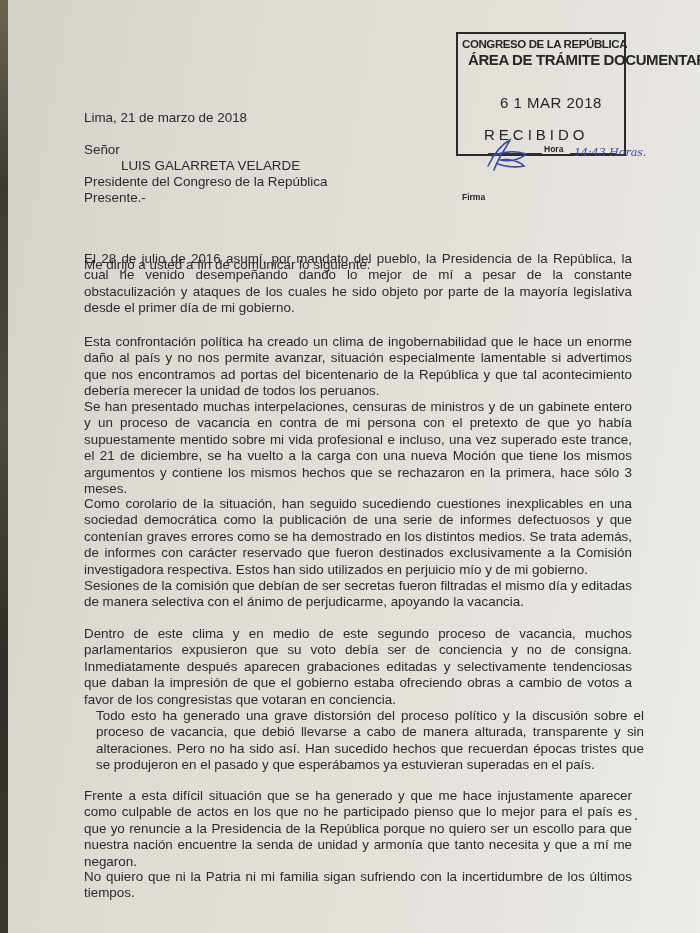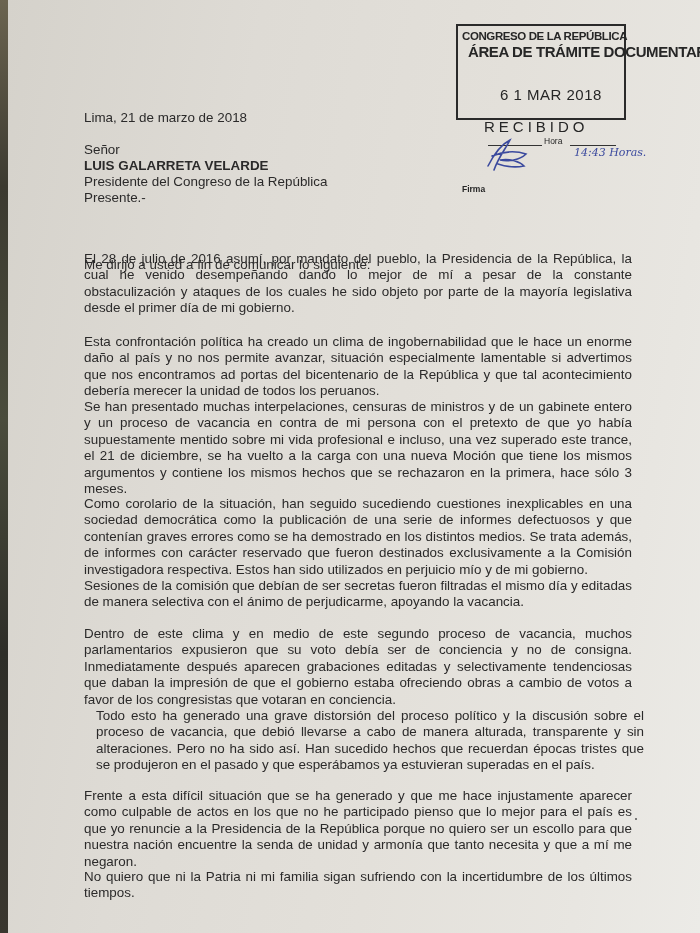--- a/index.html
+++ b/index.html
@@ -14,32 +14,32 @@
     }
     .paper {
       position: absolute; left: 8px; top: 0; width: 692px; height: 933px;
       background: linear-gradient(100deg, #d5d2cb 0%, #dedbd5 30%, #e3e0da 60%, #e8e6e1 85%, #ecebe7 100%);
     }
     .text {
       position: absolute; left: 84px; width: 548px;
       color: #2b2a2a; font-size: 13.4px; line-height: 16.4px;
     }
     .justify { text-align: justify; text-align-last: left; }
-    .bold { font-weight: bold; }
+    .bold { font-weight: normal; margin-left: 37px; }
     .stamp {
-      position: absolute; left: 456px; top: 24px; width: 170px; height: 96px;
+      position: absolute; left: 456px; top: 32px; width: 170px; height: 124px;
       border: 2px solid #2a2a2a; box-sizing: border-box;
       color: #262626;
     }
     .stamp .l1 { position: absolute; left: 4px; top: 4px; font-size: 11.5px; font-weight: bold; letter-spacing: -0.4px; white-space: nowrap; }
     .stamp .l2 { position: absolute; left: 10px; top: 17px; font-size: 15px; font-weight: bold; letter-spacing: -0.4px; white-space: nowrap; }
     .stamp .date { position: absolute; left: 42px; top: 60px; font-size: 15px; letter-spacing: 0.5px; white-space: nowrap; }
     .stamp .recibido { position: absolute; left: 26px; top: 92px; font-size: 15px; letter-spacing: 4px; white-space: nowrap; }
     .stamp .firma { position: absolute; left: 4px; top: 110px; font-size: 8.5px; font-weight: bold; white-space: nowrap; margin-top: 48px; }
-    .stamp .hora { position: absolute; left: 86px; top: 110px; font-size: 8.5px; font-weight: normal; white-space: nowrap; text-align: right; }
+    .stamp .hora { position: absolute; left: 86px; top: 110px; font-size: 8.5px; font-weight: bold; white-space: nowrap; text-align: right; }
     .sigline { position: absolute; left: 30px; top: 119px; width: 54px; border-bottom: 1px solid #333; }
     .horaline { position: absolute; left: 112px; top: 119px; width: 46px; border-bottom: 1px solid #333; }
     .hora-hand {
       position: absolute; left: 574px; top: 146px; color: #3b4a9e;
       font-family: "DejaVu Serif", serif; font-style: italic; font-size: 11px; white-space: nowrap;
     }
     .sig { position: absolute; left: 480px; top: 136px; }
     .dot { position: absolute; left: 635px; top: 818px; width: 2px; height: 2px; background: #555; border-radius: 50%; }
   </style>
 </head>

